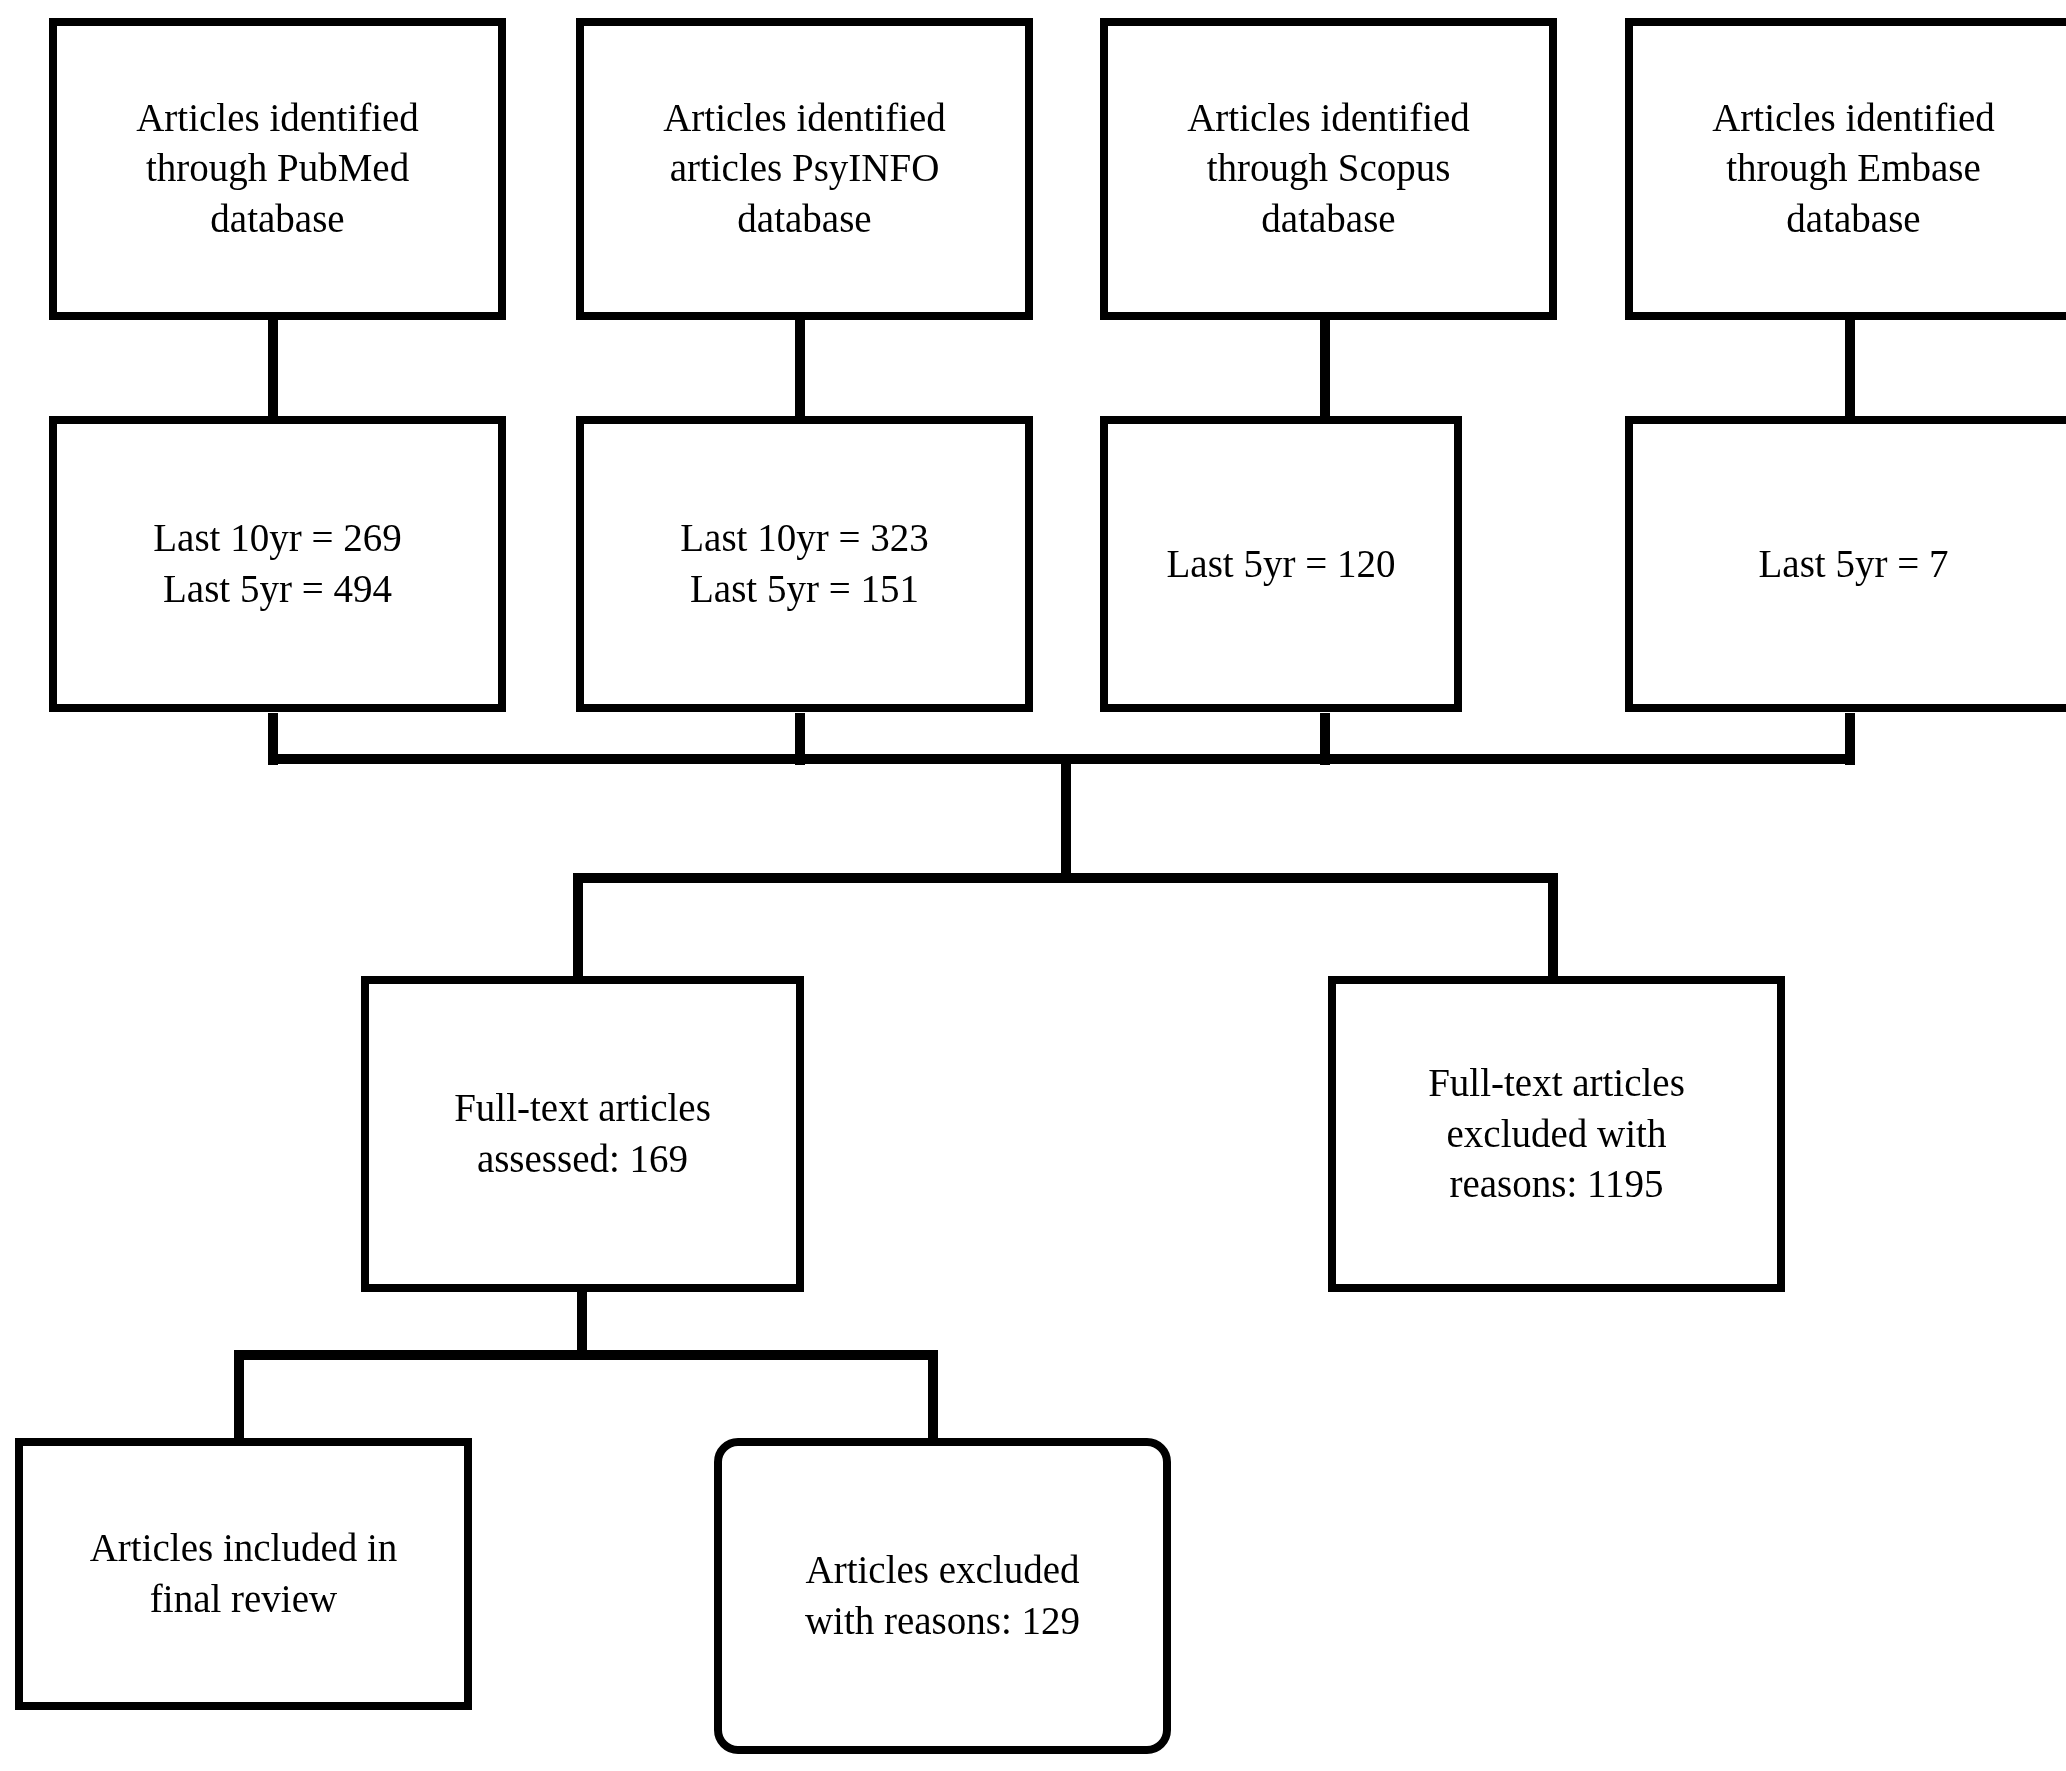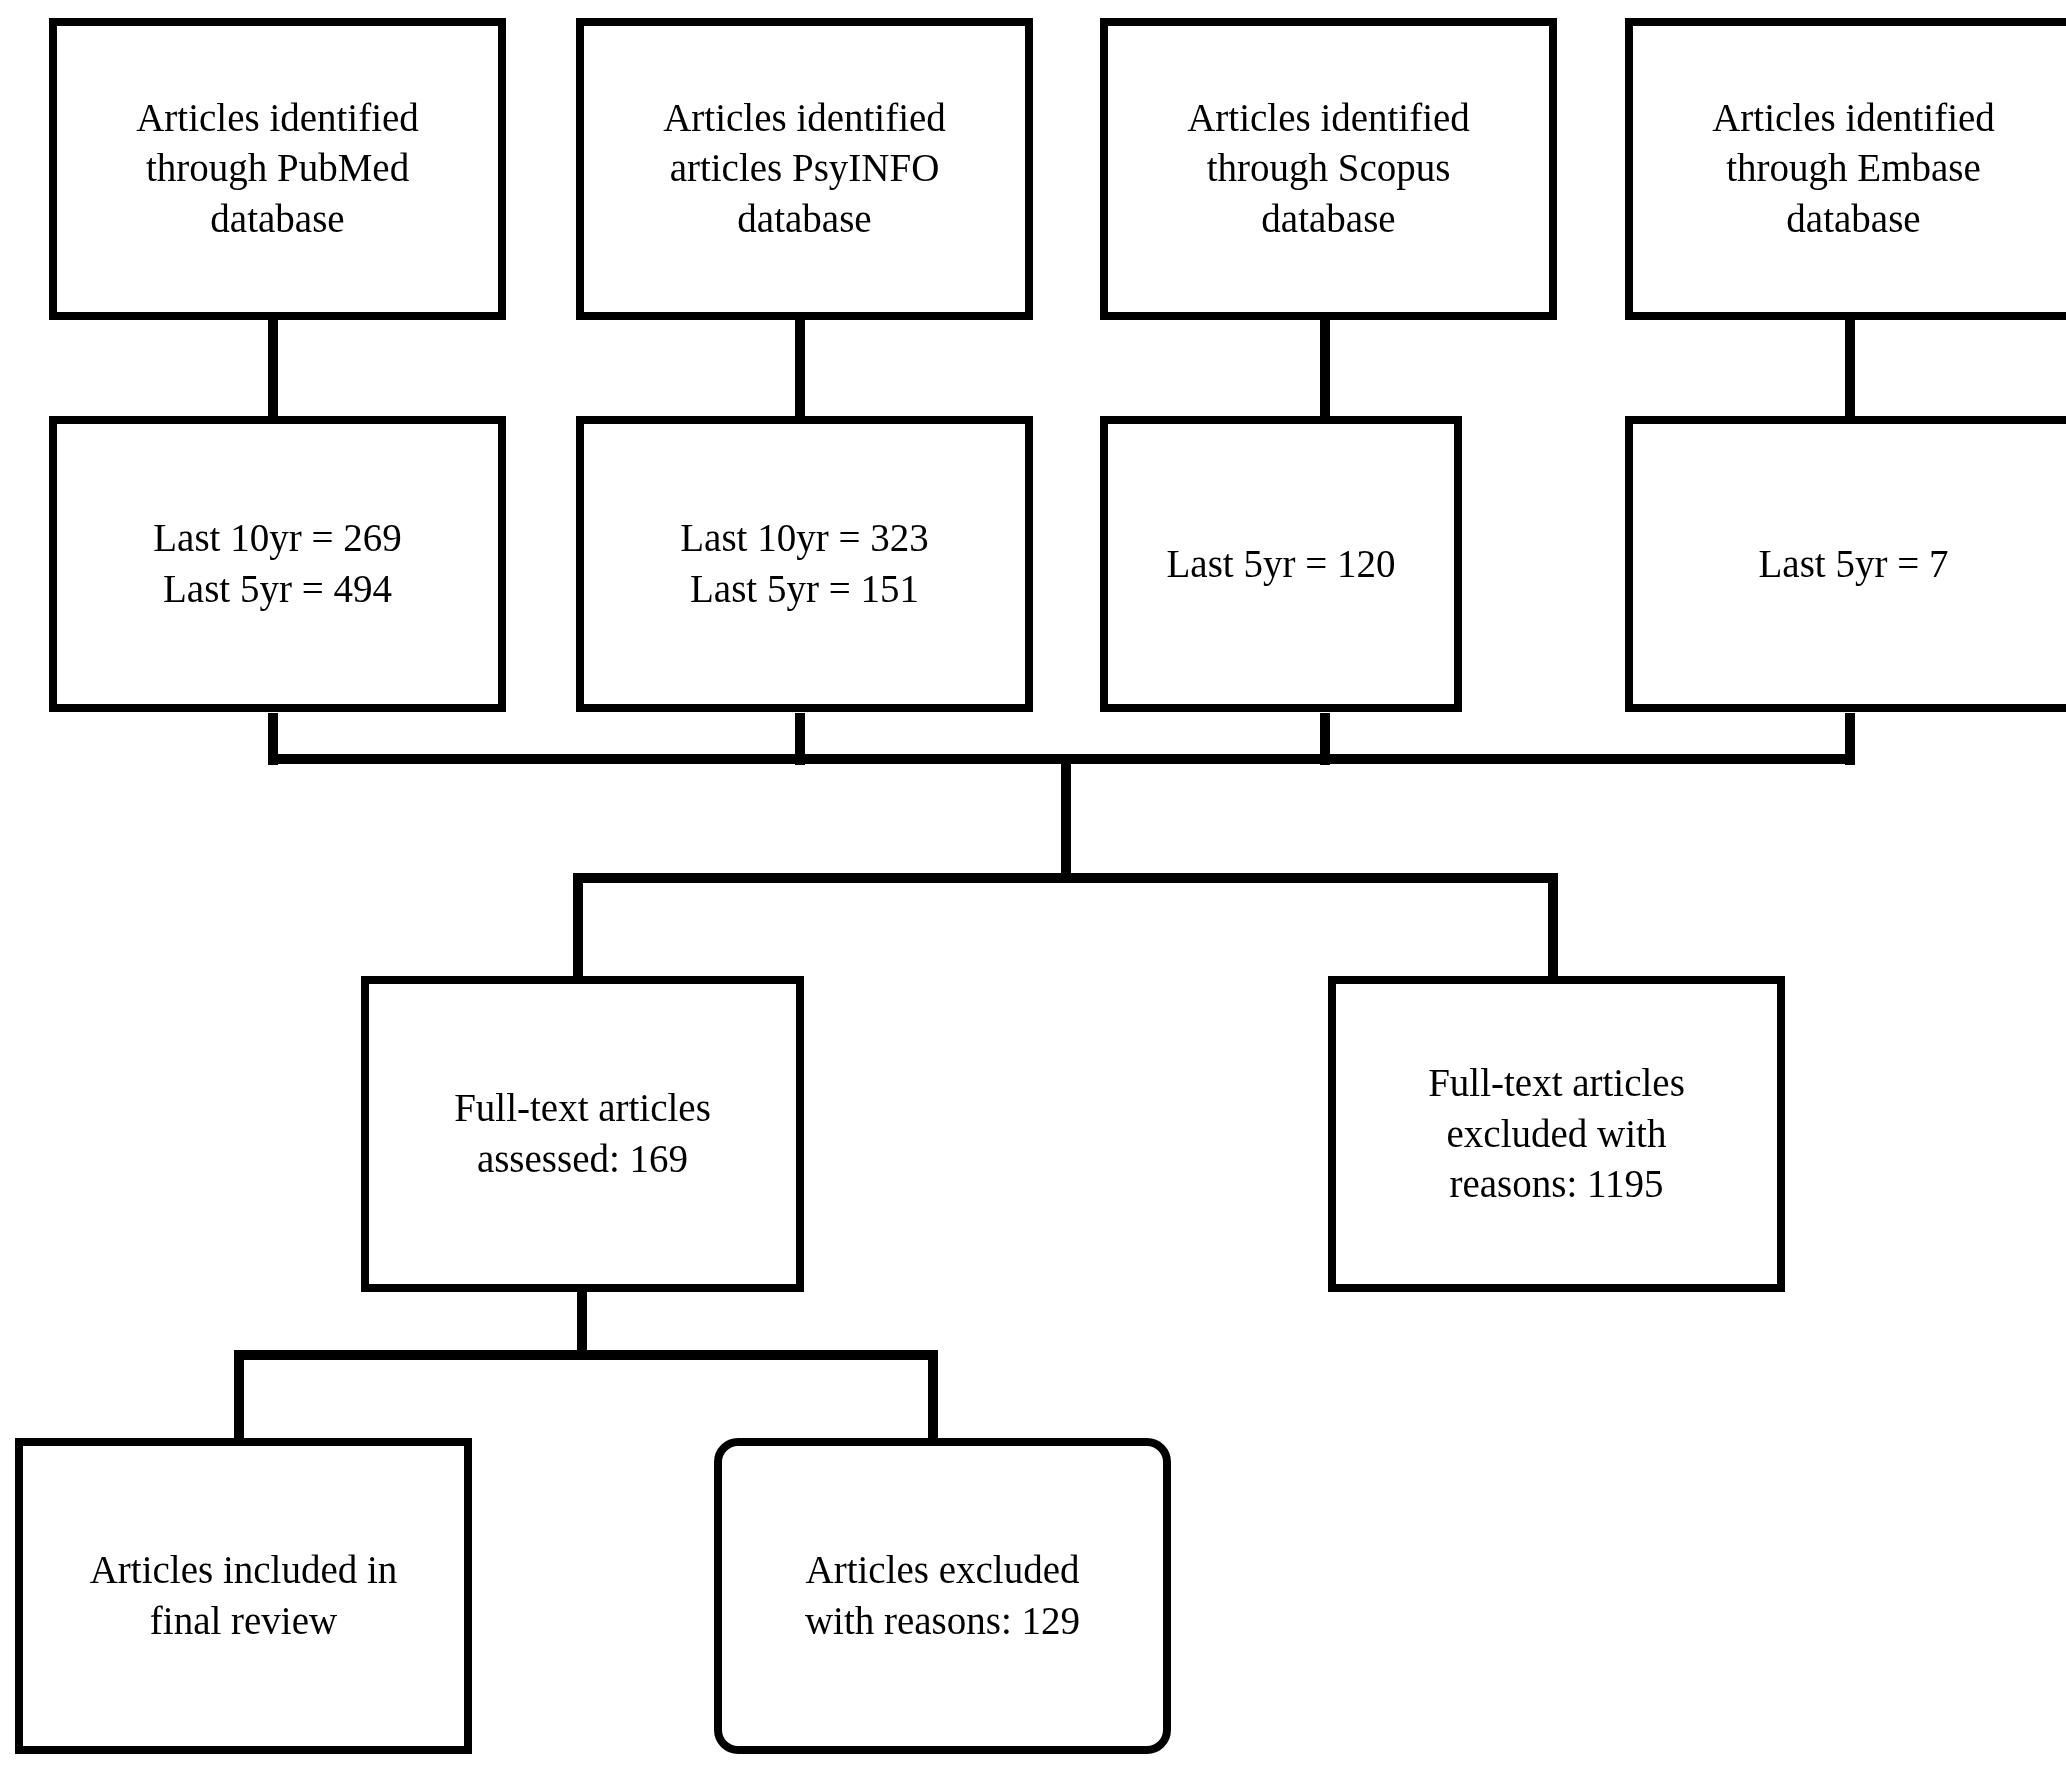--- a/index.html
+++ b/index.html
@@ -136,21 +136,21 @@
       <span class="ln">excluded with</span>
       <span class="ln">reasons: 1195</span>
     </span>
   </div>
 
   <div class="conn" style="left:577px; top:1292px; width:10px; height:65px;"></div>
   <div class="conn" style="left:234px; top:1350px; width:704px; height:10px;"></div>
   <div class="conn" style="left:234px; top:1350px; width:10px; height:92px;"></div>
   <div class="conn" style="left:928px; top:1350px; width:10px; height:92px;"></div>
 
-  <div class="node" style="left:15px; top:1438px; width:457px; height:316px;">
+  <div class="node" style="left:15px; top:1438px; width:457px; height:272px;">
     <span class="lines">
       <span class="ln">Articles included in</span>
       <span class="ln">final review</span>
     </span>
   </div>
 
   <div class="node" style="left:714px; top:1438px; width:457px; height:316px;border-radius:24px;">
     <span class="lines">
       <span class="ln">Articles excluded</span>
       <span class="ln">with reasons: 129</span>

